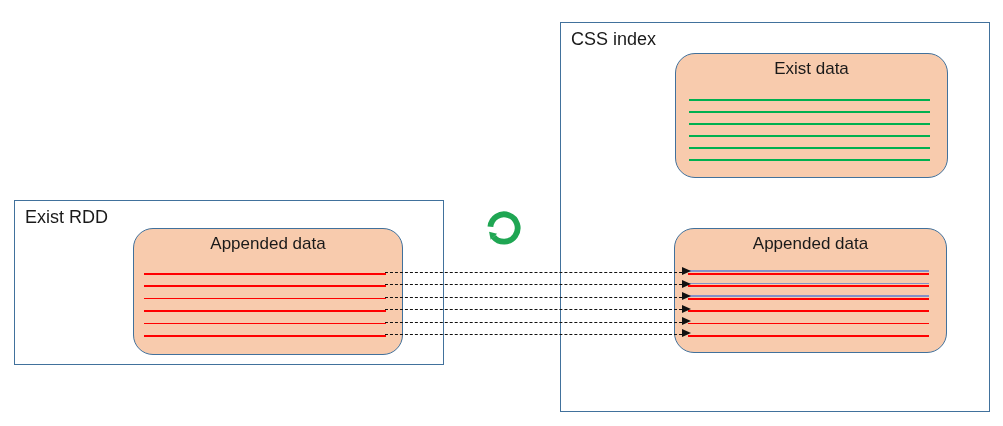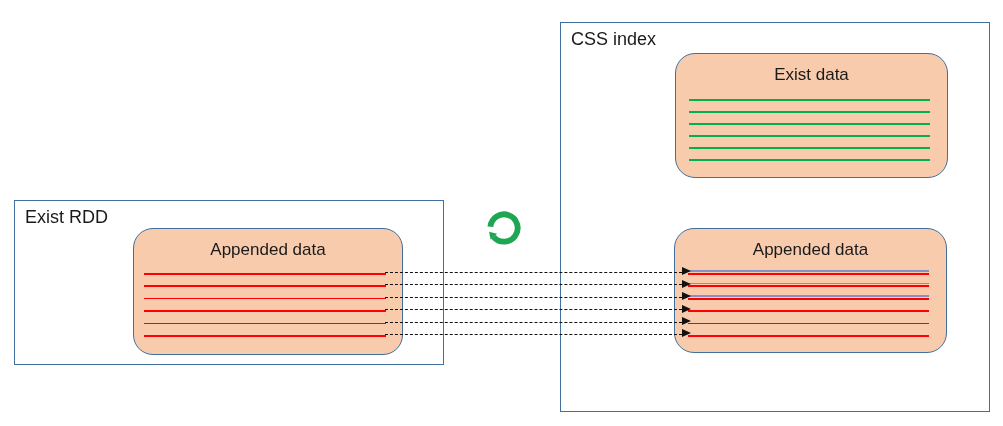--- a/index.html
+++ b/index.html
@@ -29,21 +29,21 @@
     color:var(--text);white-space:nowrap;
   }
   .data-box{
     position:absolute;background:var(--peach);border:1.5px solid var(--box-border);
     border-radius:20px;box-sizing:border-box;
   }
   .data-box.appended-left{left:118px;top:27px;width:270px;height:127px;}
   .data-box.exist{left:114px;top:30px;width:273px;height:125px;}
   .data-box.appended-right{left:113px;top:205px;width:273px;height:125px;}
   .box-title{
-    text-align:center;padding-top:11px;font-size:17px;color:var(--text);
+    text-align:center;padding-top:5px;font-size:17px;color:var(--text);
   }
   .lines{position:absolute;}
   .appended-left .lines{left:10px;right:16px;top:44px;height:66px;}
   .exist .lines{left:13px;right:17px;top:45px;height:64px;}
   .appended-right .lines{left:13px;right:17px;top:44px;height:68px;}
   .line{position:absolute;left:0;right:0;height:1.6px;}
   .line.red{background:var(--red-line);}
   .line.green{background:var(--green-line);}
   .line.merged{
     height:4.4px;

